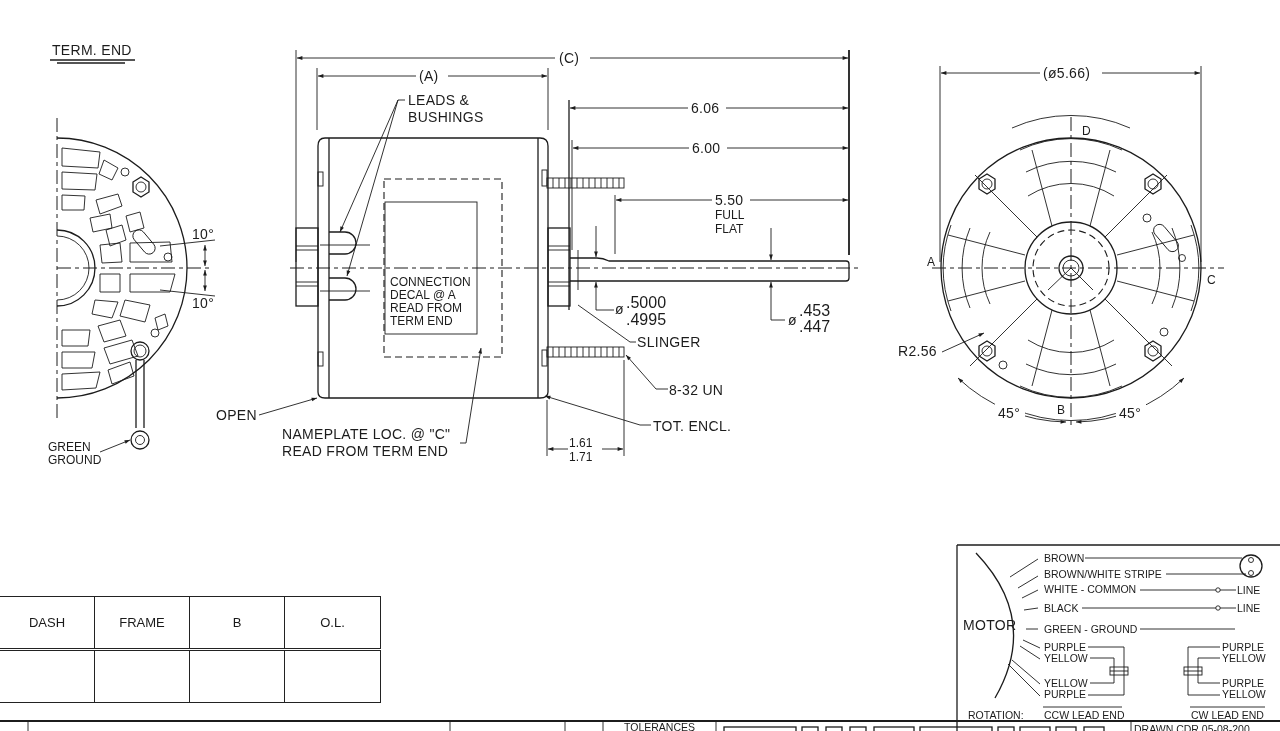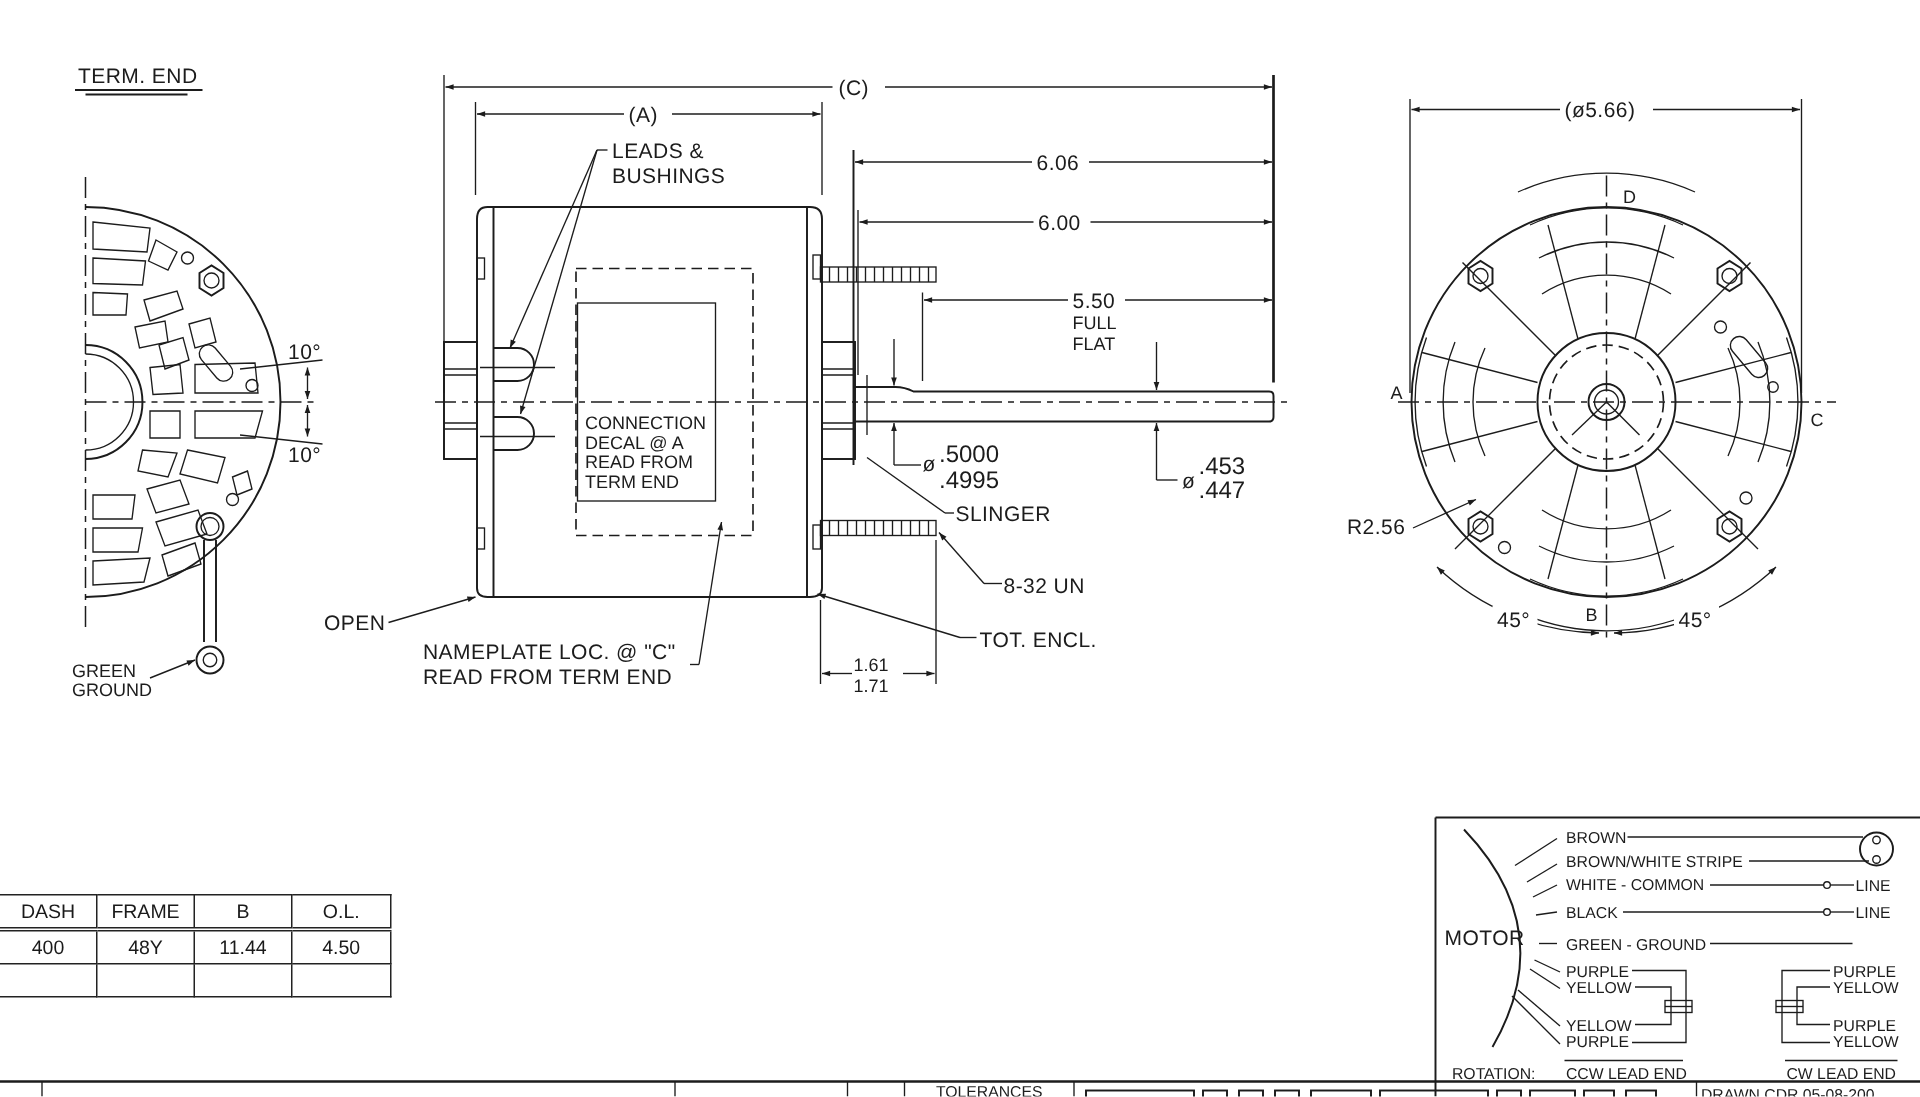--- a/index.html
+++ b/index.html
@@ -13,21 +13,21 @@
   .hid { stroke: #1c1c1c; stroke-width: 1.1; fill: none; stroke-dasharray: 7 4; }
   .t { font-family: "Liberation Sans", "DejaVu Sans", sans-serif; font-size: 14px; fill: #1c1c1c; letter-spacing: 0.3px; }
   .ts { font-family: "Liberation Sans", "DejaVu Sans", sans-serif; font-size: 12px; fill: #1c1c1c; }
   .tx { font-family: "Liberation Sans", "DejaVu Sans", sans-serif; font-size: 10.5px; fill: #1c1c1c; }
   .tl { font-family: "Liberation Sans", "DejaVu Sans", sans-serif; font-size: 16px; fill: #1c1c1c; }
   .arrow { fill: #1c1c1c; }
 
   
   .dash-table { position: absolute; left: 0; top: 596px; border-collapse: collapse;
                 font-size: 13px; }
-  .dash-table td, .dash-table th { border: 1.3px solid #222; height: 19px; padding: 1px;
+  .dash-table td, .dash-table th { border: 1.3px solid #222; height: 19px; padding: 16px;
                 text-align: center; font-weight: normal; }
   .dash-table th { border-bottom: 3px double #222; }
   .c0 { width: 62px; border-left: none !important; }
   .c1 { width: 62px; margin-left: 24px; } .c2 { width: 62px; } .c3 { width: 63px; }
 
   .lead-desc { position: absolute; left: 413px; top: 574px; font-size: 13.5px;
                line-height: 17.4px; letter-spacing: 0.35px; white-space: pre; }
 </style>
 </head>
 <body>
@@ -417,26 +417,20 @@
   <thead>
     <tr>
       <th class="c0">DASH</th>
       <th class="c1">FRAME</th>
       <th class="c2">B</th>
       <th class="c3">O.L.</th>
     </tr>
   </thead>
   <tbody>
     <tr>
-      <td class="c0">400</td>
-      <td class="c1">48Y</td>
-      <td class="c2">11.44</td>
-      <td class="c3">4.50</td>
-    </tr>
-    <tr>
       <td class="c0"></td>
       <td class="c1"></td>
       <td class="c2"></td>
       <td class="c3"></td>
     </tr>
   </tbody>
 </table>
 
 <div class="lead-desc">
   

